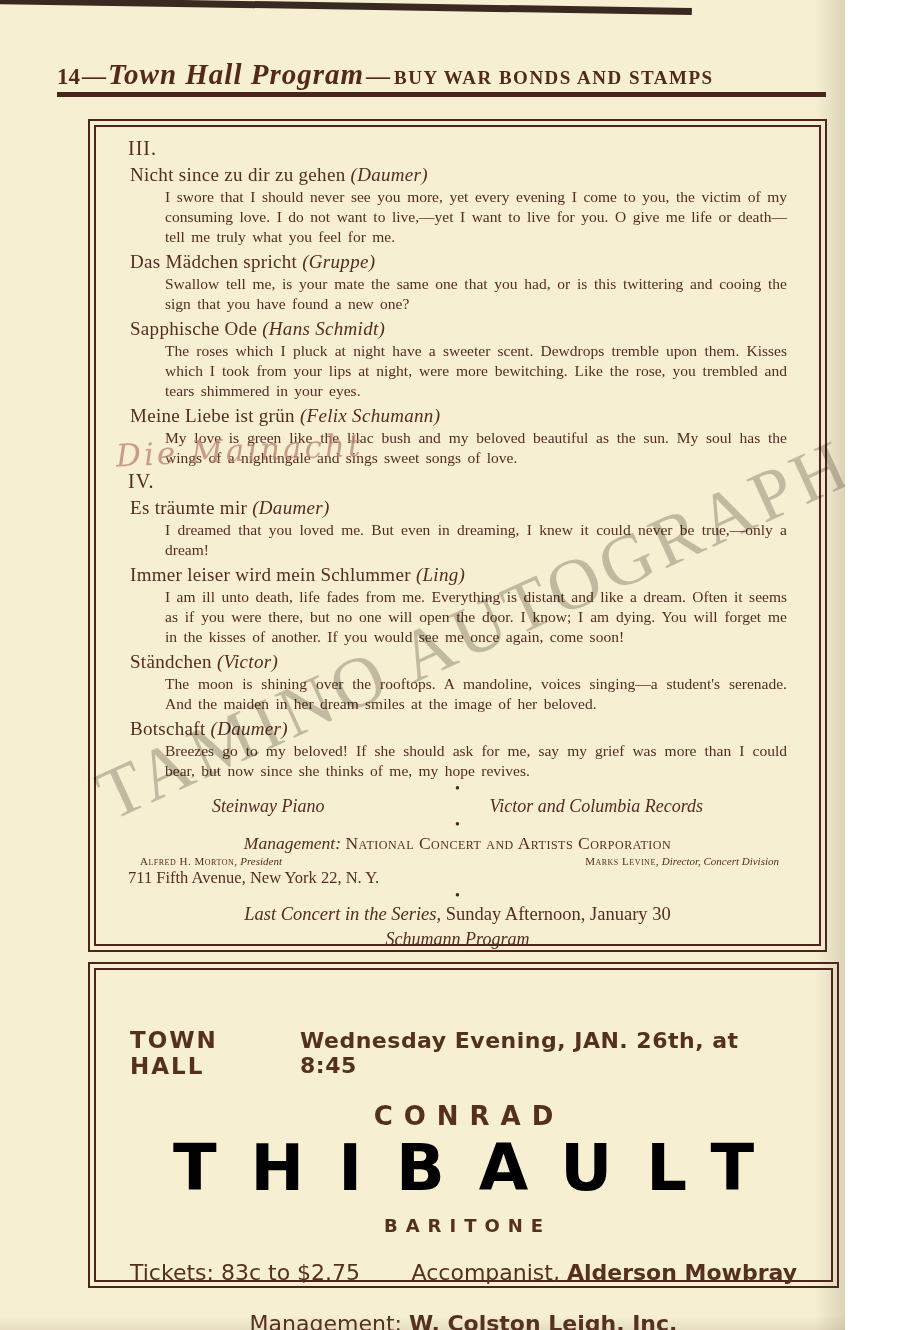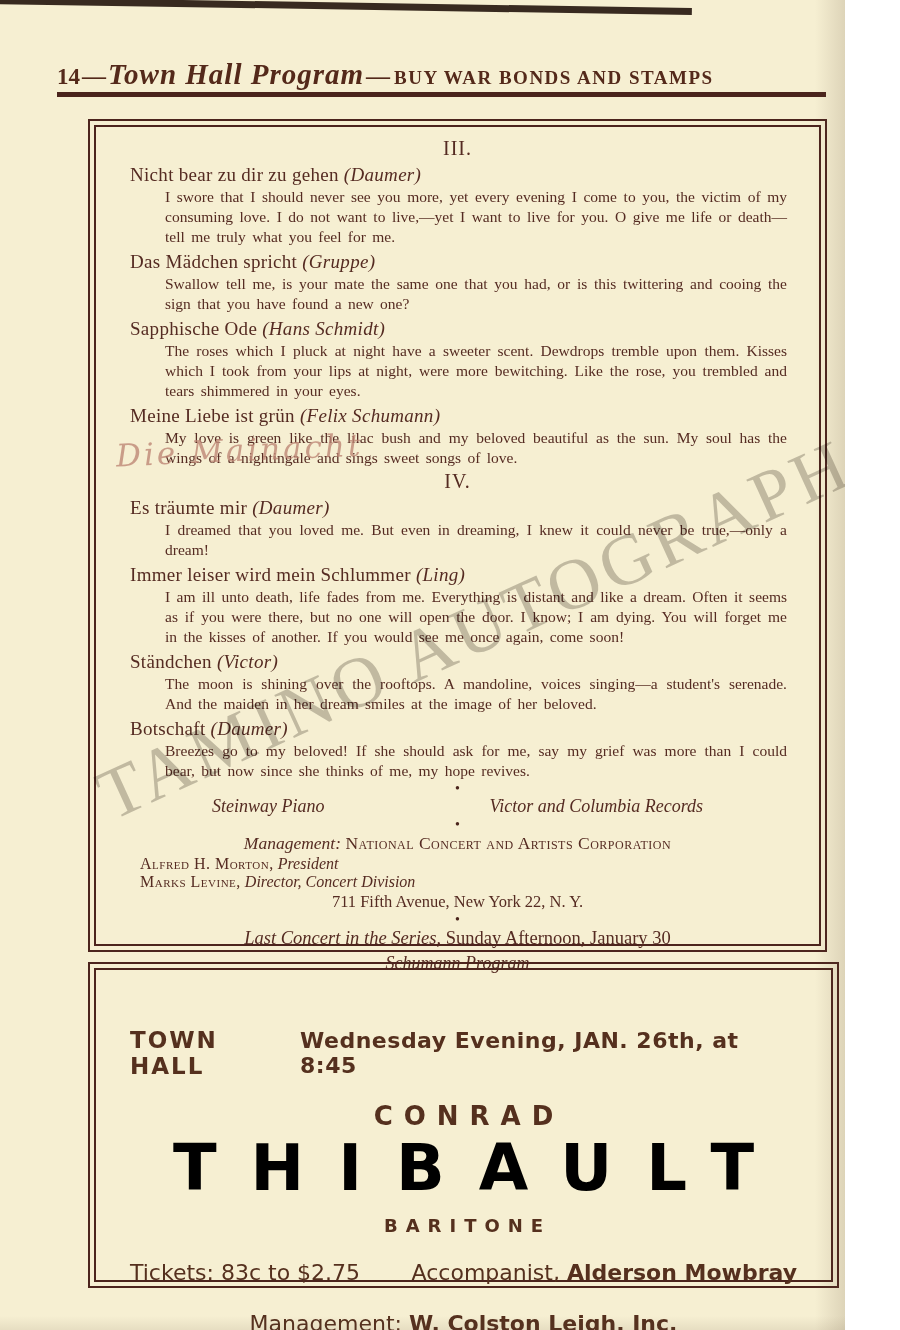--- a/index.html
+++ b/index.html
@@ -47,21 +47,21 @@
   .box-inner{
     position:absolute;left:4px;top:4px;right:4px;bottom:4px;
     border:2px solid #4c241d;
   }
   #program-box{left:88px;top:119px;width:735px;height:829px;}
   #program-content{
     position:absolute;left:6px;top:6px;right:6px;bottom:6px;
     padding:8px 32px 0 32px;
   }
   .section-heading{
-    text-align:center;font-size:20px;letter-spacing:1px;margin:2px 0 3px 0;
+    text-align:left;font-size:20px;letter-spacing:1px;margin:2px 0 3px 0;
   }
   .song-title{
     font-size:19px;margin:4px 0 1px 2px;letter-spacing:0.3px;
   }
   .song-composer{font-style:italic;}
   .song-translation{
     font-size:15.5px;line-height:20px;margin:0 0 1px 37px;
     text-align:justify;word-spacing:2.5px;
   }
   .bullet-sep{
@@ -69,24 +69,24 @@
   }
   .sponsors{
     display:flex;justify-content:space-between;
     padding:0 84px 0 84px;font-style:italic;font-size:18px;margin-top:2px;
   }
   .mgmt-line{text-align:center;font-size:17.5px;margin-top:3px;}
   .mgmt-label{font-style:italic;}
   .sc{font-variant:small-caps;letter-spacing:0.5px;}
   .officers{
     display:flex;justify-content:space-between;
-    padding:0 8px 0 12px;font-size:16px;margin-top:1px;flex-direction:column;
+    padding:0 8px 0 12px;font-size:11px;margin-top:1px;
   }
   .officer-title{font-style:italic;}
-  .address-line{text-align:center;font-size:16.5px;margin-top:1px;}
+  .address-line{font-size:16.5px;margin-top:1px;}
   .next-concert{text-align:center;font-size:18.5px;margin-top:3px;}
   .next-concert .it{font-style:italic;}
   .next-program{text-align:center;font-size:18px;font-style:italic;margin-top:4px;}
   
   #announce-box{left:88px;top:962px;width:747px;height:322px;}
   #announce-content{
     position:absolute;left:6px;top:6px;right:6px;bottom:6px;
     padding:30px 30px 0 30px;
     font-family:"DejaVu Sans","Liberation Sans",sans-serif;
     color:#55301e;
@@ -144,21 +144,21 @@
   </div>
   <div class="header-rule"></div>
 
   <div class="box-outer" id="program-box">
     <div class="box-inner"></div>
     <div id="program-content">
 
       <div class="section-heading">III.</div>
 
       <div>
-        <div class="song-title"><span>Nicht bear zu dir zu gehen</span> <span class="song-composer">(Daumer)</span></div>
+        <div class="song-title"><span>Nicht since zu dir zu gehen</span> <span class="song-composer">(Daumer)</span></div>
         <div class="song-translation">I swore that I should never see you more, yet every evening I come to you, the victim of my consuming love. I do not want to live,—yet I want to live for you. O give me life or death—tell me truly what you feel for me.</div>
       </div>
       <div>
         <div class="song-title"><span>Das Mädchen spricht</span> <span class="song-composer">(Gruppe)</span></div>
         <div class="song-translation">Swallow tell me, is your mate the same one that you had, or is this twittering and cooing the sign that you have found a new one?</div>
       </div>
       <div>
         <div class="song-title"><span>Sapphische Ode</span> <span class="song-composer">(Hans Schmidt)</span></div>
         <div class="song-translation">The roses which I pluck at night have a sweeter scent. Dewdrops tremble upon them. Kisses which I took from your lips at night, were more bewitching. Like the rose, you trembled and tears shimmered in your eyes.</div>
       </div>

